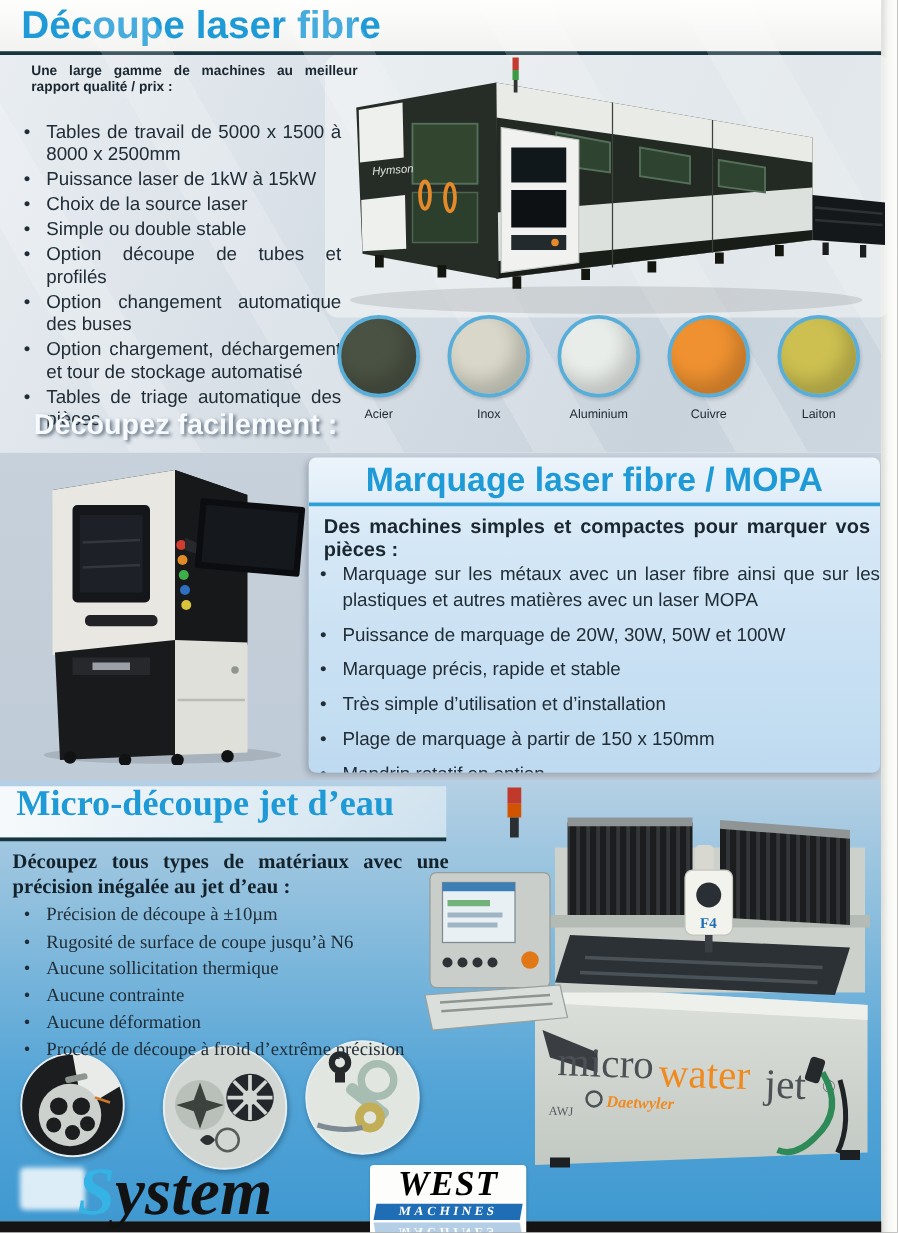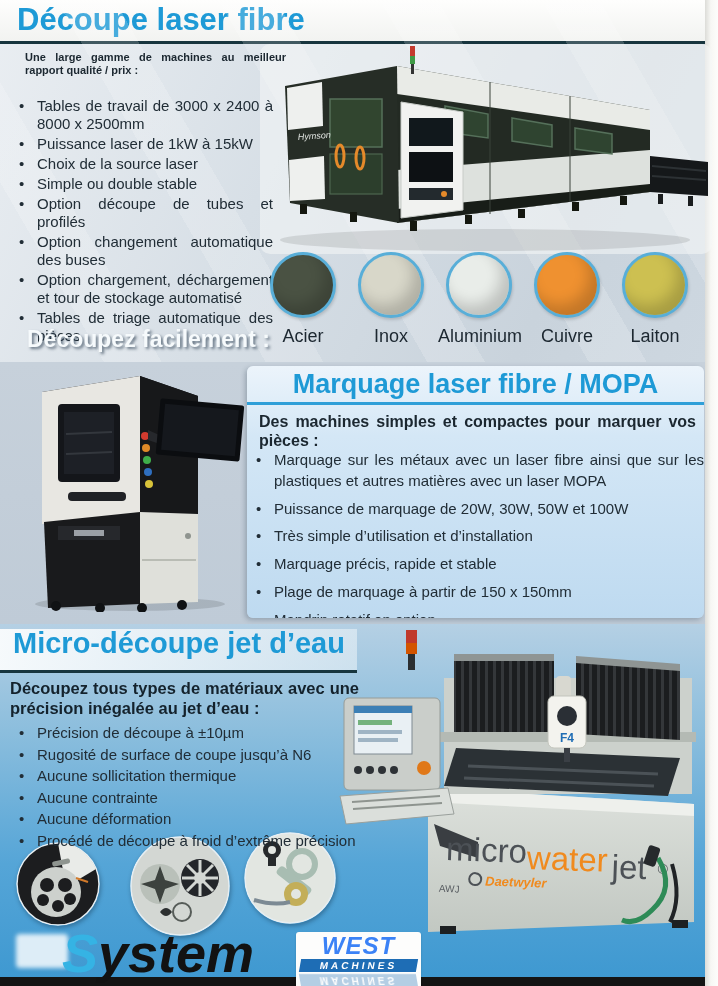--- a/index.html
+++ b/index.html
@@ -24,39 +24,39 @@
   ul.blist{margin:0;padding:0;list-style:none;color:#212d36;}
   ul.blist li{position:relative;padding-left:27px;text-align:justify;}
   ul.blist li::before{content:"\2022";position:absolute;left:9px;}
   .blist1{position:absolute;left:10px;top:97px;width:263px;font-size:15px;z-index:3;}
   .blist1 li{line-height:1.2;margin-bottom:2px;}
   .materials{position:absolute;left:262px;top:252px;width:434px;display:flex;
              justify-content:space-between;z-index:4;}
   .mat{width:82px;text-align:center;}
   .mat-circle{width:60px;height:60px;border-radius:50%;border:3px solid #58aed8;margin:0 auto 8px;
               box-shadow:inset -8px -10px 14px rgba(0,0,0,.18), 1px 2px 3px rgba(0,0,0,.15);}
-  .mat-label{font-size:18px;color:#1c2730;}
+  .mat-label{font-size:10px;color:#1c2730;}
   .decoupez{position:absolute;left:27px;top:326px;font-size:23px;font-weight:bold;color:#f6fafc;
             text-shadow:2px 2px 3px rgba(25,45,65,.6);z-index:4;}
   .laser-svg{position:absolute;left:260px;top:44px;z-index:2;}
   
   .sec2{position:absolute;left:0;top:362px;width:705px;height:262px;
         background:linear-gradient(180deg,#c7d1db,#bfcbd7);}
   .marker-svg{position:absolute;left:30px;top:2px;}
   .bluebox{position:absolute;left:247px;top:4px;width:457px;height:252px;border-radius:6px;
         background:linear-gradient(180deg,#ecf4fb 0%,#d4e7f6 28%,#bedaf0 100%);
         box-shadow:-2px 2px 5px rgba(20,40,60,.25);overflow:hidden;}
   .title2{text-align:center;color:#1e9ad6;font-weight:bold;font-size:27px;padding-top:3px;}
   .bluebox .rule-blue{height:3px;background:#2f9fd8;margin-top:2px;}
   .intro2{font-size:16px;line-height:1.2;padding:7px 8px 0 12px;}
   .blist2{margin-top:6px;padding:0 10px 0 14px;font-size:15px;}
   .blist2 li{line-height:1.38;margin-bottom:7px;}
   
   .sec3{position:absolute;left:0;top:624px;width:705px;height:353px;
-        background:linear-gradient(180deg,#b5d0e4 0%,#8cbedd 30%,#55a5d7 68%,#3f99d1 100%);}
+        background:linear-gradient(180deg,#b5d0e4 0%,#8cbedd 30%,#55a5d7 68%,#3f99d1 100%);font-family:Liberation Serif, serif;}
   .title3-bar{position:absolute;left:0;top:5px;width:357px;height:41px;
         background:linear-gradient(90deg,rgba(250,252,253,.95),rgba(238,245,249,.55));}
   .title3{position:absolute;left:13px;top:3px;font-size:29px;font-weight:bold;color:#1e9ad6;}
   .r3{left:0;top:46px;width:357px;}
   .intro3{position:absolute;left:10px;top:55px;width:349px;font-size:16.5px;line-height:1.2;color:#14222c;z-index:3;}
   .blist3{position:absolute;left:10px;top:99px;width:354px;font-size:15px;z-index:3;}
   .blist3 li{line-height:1.3;margin-bottom:2px;}
   .waterjet-svg{position:absolute;left:328px;top:-4px;z-index:2;}
   .sample{position:absolute;border-radius:50%;box-shadow:1px 2px 4px rgba(10,30,50,.35);}
   .s1{left:16px;top:218px;}
@@ -64,41 +64,41 @@
   .s3{left:244px;top:208px;}
   
   .syslogo{position:absolute;left:14px;top:298px;width:230px;height:56px;z-index:5;}
   .sys-blur{position:absolute;left:2px;top:12px;width:52px;height:34px;border-radius:4px;
         background:rgba(255,255,255,.82);filter:blur(2px);}
   .sys-text{position:absolute;left:48px;top:0px;font-size:54px;font-style:italic;font-weight:bold;}
   .sys-s{color:#35b3e4;}
   .sys-rest{color:#121212;}
   .westlogo{position:absolute;left:296px;top:308px;width:117px;background:#fdfdfc;border-radius:3px;
         padding:2px 4px 3px;z-index:5;box-shadow:0 1px 2px rgba(0,0,0,.2);}
-  .west-word{text-align:center;color:#3b82f6;font-weight:bold;font-style:italic;font-size:24px;
+  .west-word{text-align:center;color:#000000;font-weight:bold;font-style:italic;font-size:28px;
         letter-spacing:1px;line-height:1;}
   .west-banner{background:#1e6db5;color:#fff;font-size:10px;font-weight:bold;letter-spacing:3px;
         text-align:center;padding:1px 0;transform:skewX(-10deg);margin-top:1px;}
   .west-reflect{transform:skewX(10deg) scaleY(-1);opacity:.32;filter:blur(.4px);margin-top:2px;}
 </style>
 </head>
 <body>
 
 <div class="page">
 
   <div class="sec1">
     <div class="titlebar"></div>
     <div class="title1">Découpe laser fibre</div>
     <div class="rule-dark r1"></div>
 
     <div class="intro intro1">Une large gamme de machines au meilleur rapport qualité / prix :</div>
 
     <ul class="blist blist1">
 
-    <li>Tables de travail de 3000 x 2400 à 8000 x 2500mm</li>
+    <li>Tables de travail de 5000 x 1500 à 8000 x 2500mm</li>
         <li>Puissance laser de 1kW à 15kW</li>
         <li>Choix de la source laser</li>
         <li>Simple ou double stable</li>
         <li>Option découpe de tubes et profilés</li>
         <li>Option changement automatique des buses</li>
         <li>Option chargement, déchargement et tour de stockage automatisé</li>
         <li>Tables de triage automatique des pièces</li>
       </ul>
 
     <svg class="laser-svg" width="452" height="212" viewBox="0 0 452 212">
@@ -236,22 +236,22 @@
     </svg>
 
     <div class="bluebox">
       <div class="title2">Marquage laser fibre / MOPA</div>
       <div class="rule-blue"></div>
       <div class="intro intro2">Des machines simples et compactes pour marquer vos pièces :</div>
       <ul class="blist blist2">
 
       <li>Marquage sur les métaux avec un laser fibre ainsi que sur les plastiques et autres matières avec un laser MOPA</li>
           <li>Puissance de marquage de 20W, 30W, 50W et 100W</li>
+          <li>Marquage précis, rapide et stable</li>
           <li>Très simple d’utilisation et d’installation</li>
-          <li>Marquage précis, rapide et stable</li>
           <li>Plage de marquage à partir de 150 x 150mm</li>
           <li>Mandrin rotatif en option</li>
         </ul>
     </div>
   </div>
 
   <div class="sec3">
     <div class="title3-bar"></div>
     <div class="title3">Micro-découpe jet d’eau</div>
     <div class="rule-dark r3"></div>

